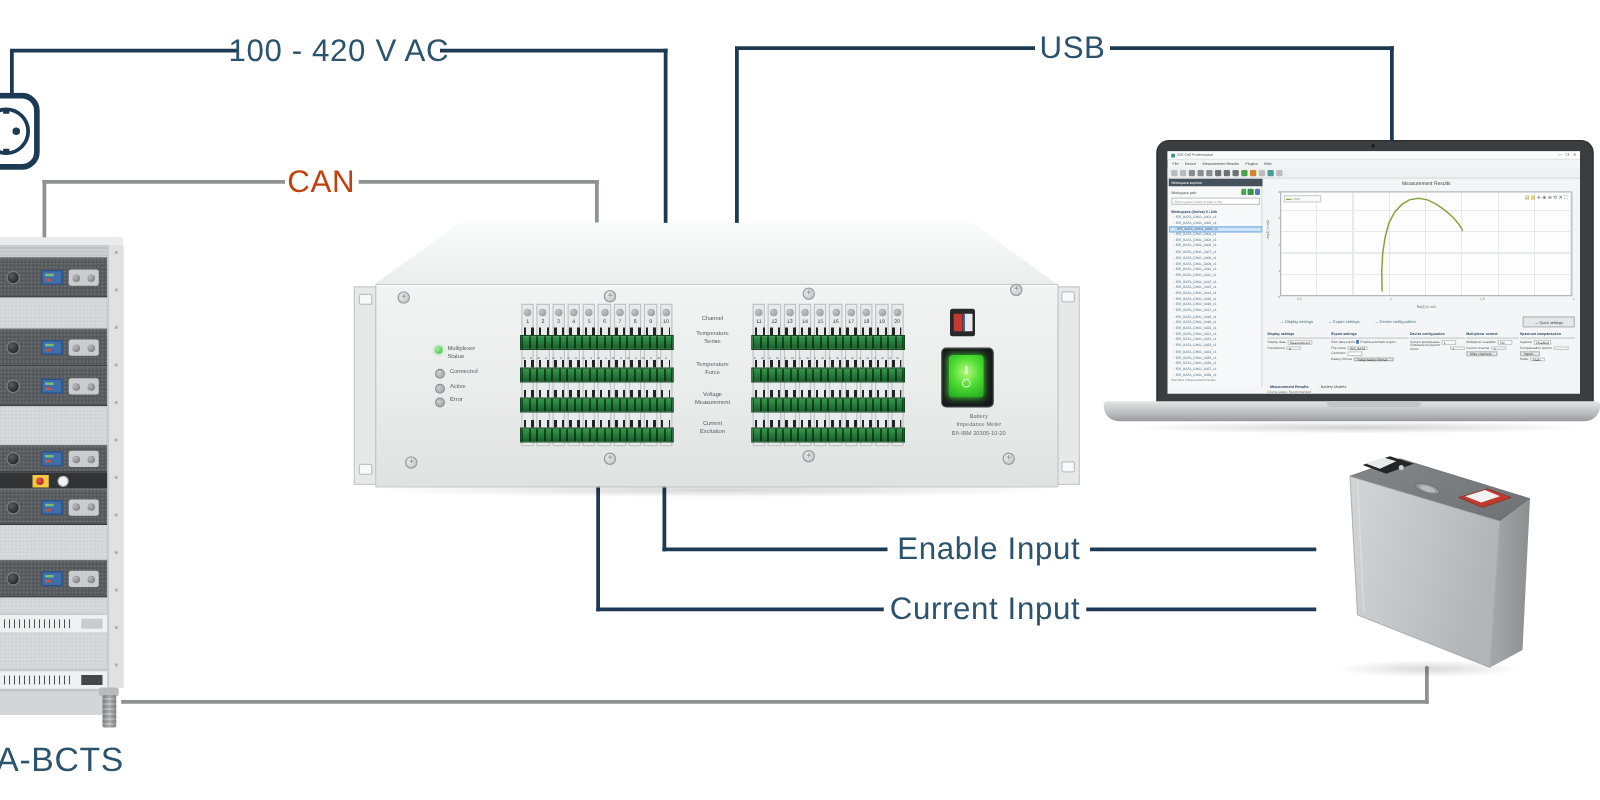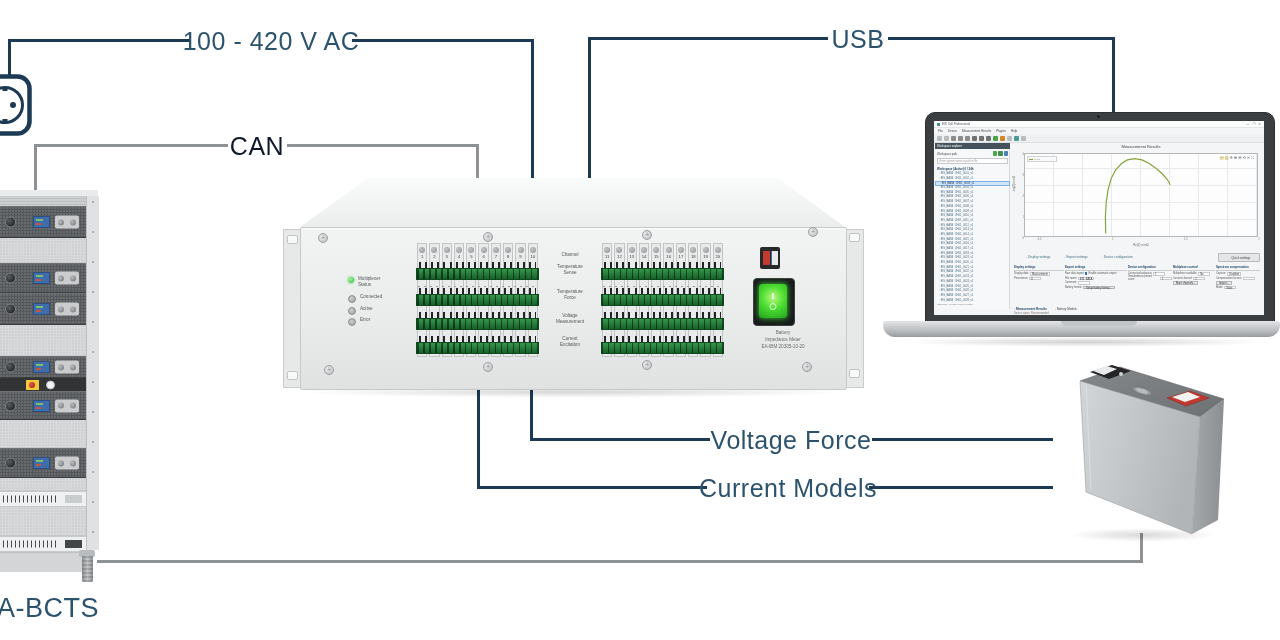--- a/index.html
+++ b/index.html
@@ -4,21 +4,21 @@
 <style>
   html,body{margin:0;padding:0;background:#fff;}
   .stage{position:relative;width:1280px;height:640px;background:#ffffff;overflow:hidden;
          font-family:"Liberation Sans",sans-serif;}
   .abs{position:absolute;}
   
   .line{position:absolute;background:#1d3a54;}
   .line.gray{background:#8f9294;}
   .dlabel{position:absolute;color:#2c536e;font-size:25px;font-weight:500;letter-spacing:.5px;
           white-space:nowrap;transform:translate(-50%,-50%);}
-  .dlabel.gray{color:#0f172a;}
+  .dlabel.gray{color:#c2410c;}
   .rack-name{position:absolute;color:#2c536e;font-size:27px;font-weight:500;letter-spacing:.5px;}
   
   
   .rack{position:absolute;left:0;top:190px;width:98px;height:360px;background:#cfd2d3;}
   .rack-top{position:absolute;left:0;top:0;width:98px;height:6px;background:#e9ebec;border-bottom:1px solid #c2c4c6;}
   .rack-rail{position:absolute;left:86px;top:6px;width:12px;height:354px;background:#dfe1e2;border-left:1px solid #bdc0c2;
              background-image:radial-gradient(circle 1.2px at 50% 6px,#aaadaf 1px,transparent 1.4px);background-size:12px 30px;}
   .rack-units{position:absolute;left:0;top:6px;width:86px;height:344px;}
   .ru{position:relative;width:100%;}
   .ru.instrument{background:#55585b;border-top:1px solid #6f7275;border-bottom:1px solid #3b3e41;
@@ -184,27 +184,27 @@
     <i class="line gray" style="left:34px;top:144px;width:3px;height:51px"></i>
     <i class="line gray" style="left:34px;top:144px;width:194px;height:3px"></i>
     <i class="line gray" style="left:287px;top:144px;width:192px;height:3px"></i>
     <i class="line gray" style="left:476px;top:144px;width:3px;height:34px"></i>
     <span class="dlabel gray" style="left:257px;top:146px">CAN</span>
   </div>
   <div>
     <i class="line" style="left:530px;top:386px;width:3px;height:55px"></i>
     <i class="line" style="left:530px;top:438px;width:180px;height:3px"></i>
     <i class="line" style="left:872px;top:438px;width:181px;height:3px"></i>
-    <span class="dlabel" style="left:791px;top:440px">Voltage Force</span>
+    <span class="dlabel" style="left:791px;top:440px">Enable Input</span>
   </div>
   <div>
     <i class="line" style="left:477px;top:386px;width:3px;height:103px"></i>
     <i class="line" style="left:477px;top:486px;width:230px;height:3px"></i>
     <i class="line" style="left:869px;top:486px;width:184px;height:3px"></i>
-    <span class="dlabel" style="left:788px;top:488px">Current Models</span>
+    <span class="dlabel" style="left:788px;top:488px">Current Input</span>
   </div>
   <div>
     <i class="line gray" style="left:97px;top:560px;width:1046px;height:3px"></i>
     <i class="line gray" style="left:1140px;top:533px;width:3px;height:30px"></i>
   </div>
 
   <svg class="abs" style="left:-22px;top:74px" width="54" height="62" viewBox="0 0 54 62">
     <rect x="2.5" y="2.5" width="49" height="57" rx="12" fill="#ffffff" stroke="#1d3a54" stroke-width="4.5"></rect>
     <circle cx="27" cy="31" r="17.5" fill="none" stroke="#1d3a54" stroke-width="3"></circle>
     <circle cx="19" cy="31" r="3" fill="#1d3a54"></circle>

